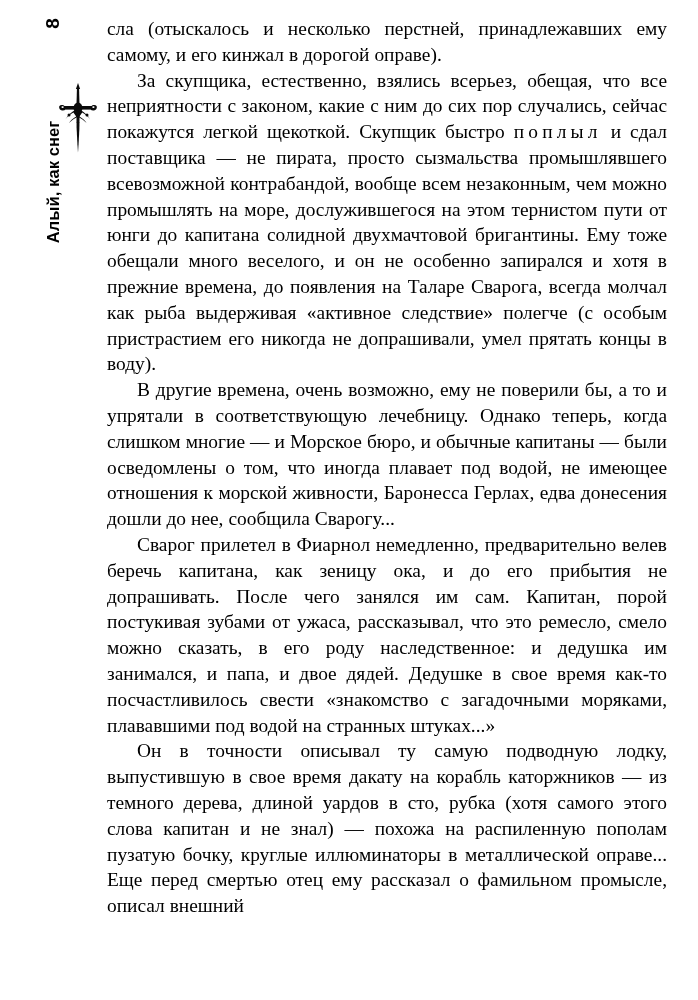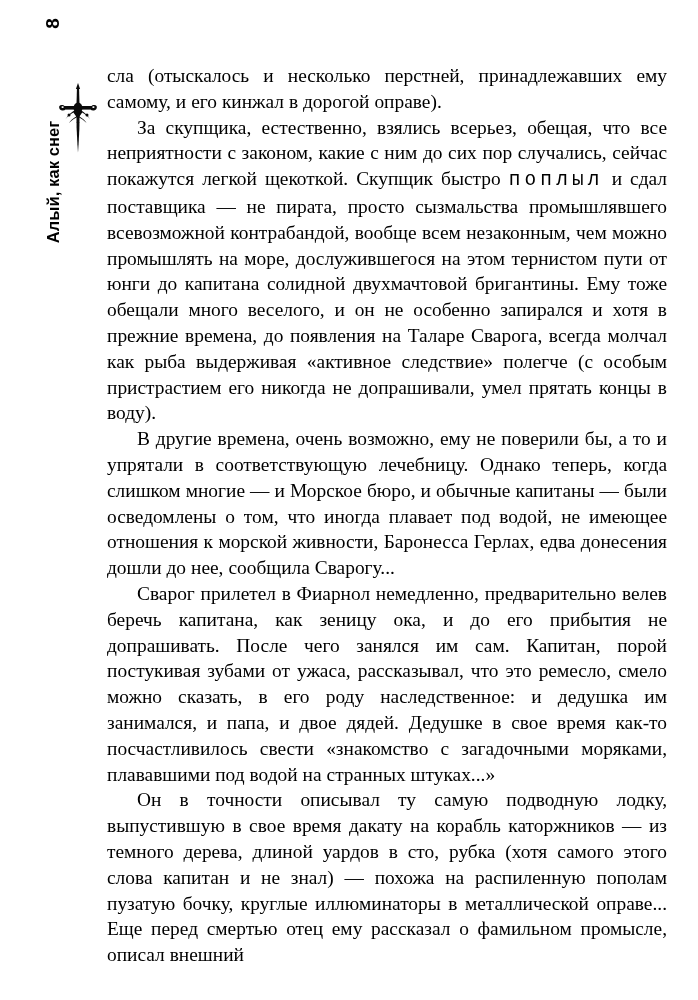--- a/index.html
+++ b/index.html
@@ -69,41 +69,39 @@
     transform: rotate(-90deg);
     transform-origin: center center;
   }
 
   
   .textblock {
     position: absolute;
     left: 107px;
     top: 16px;
     width: 560px;
-    margin-top: 47px;
   }
 
   .textblock p {
     margin: 0;
     text-indent: 30px;
     text-align: justify;
     text-justify: inter-word;
     font-size: 19.4px;
     line-height: 25.8px;
     hyphens: manual;
     word-spacing: 0.1px;
   }
 
   .textblock p.cont {
     text-indent: 0;
   }
 
   .sp {
     letter-spacing: 4.2px;
-    font-family: Liberation Mono, monospace;
   }
 </style>
 </head>
 <body>
 
 <div class="page">
 
   <div class="margin-col">
 
     <div class="folio">8</div>

